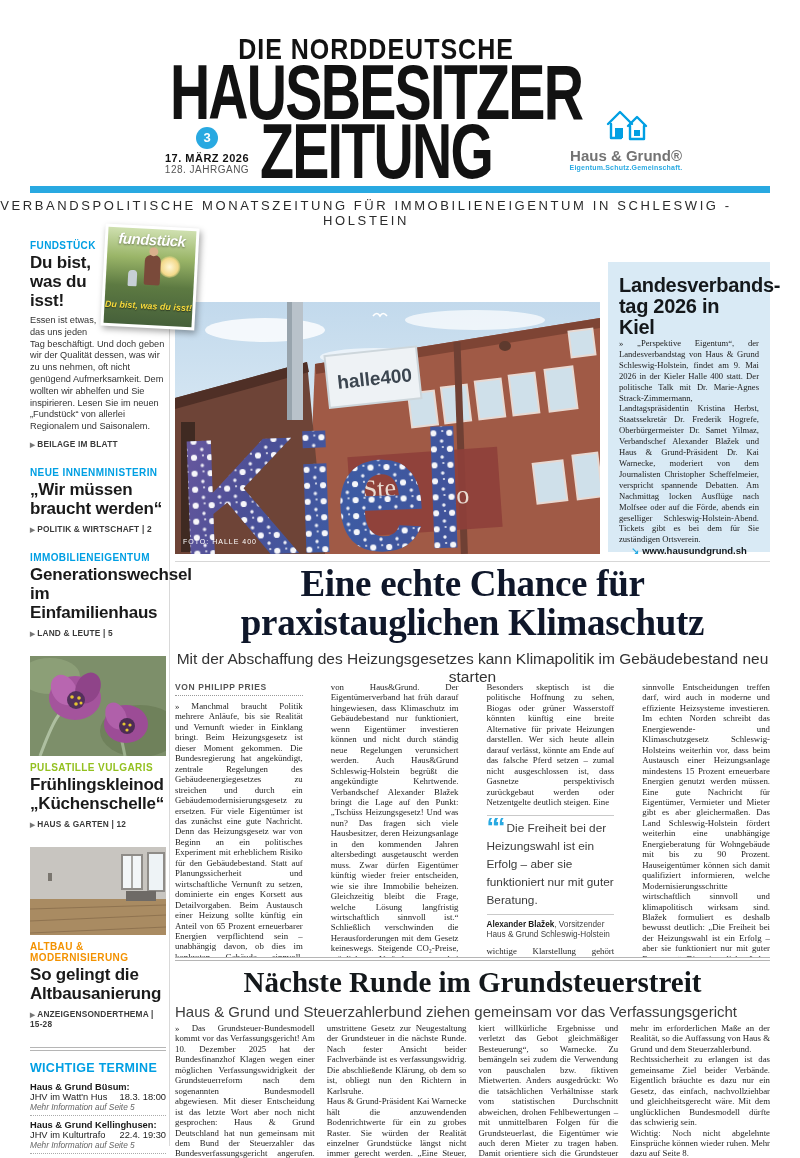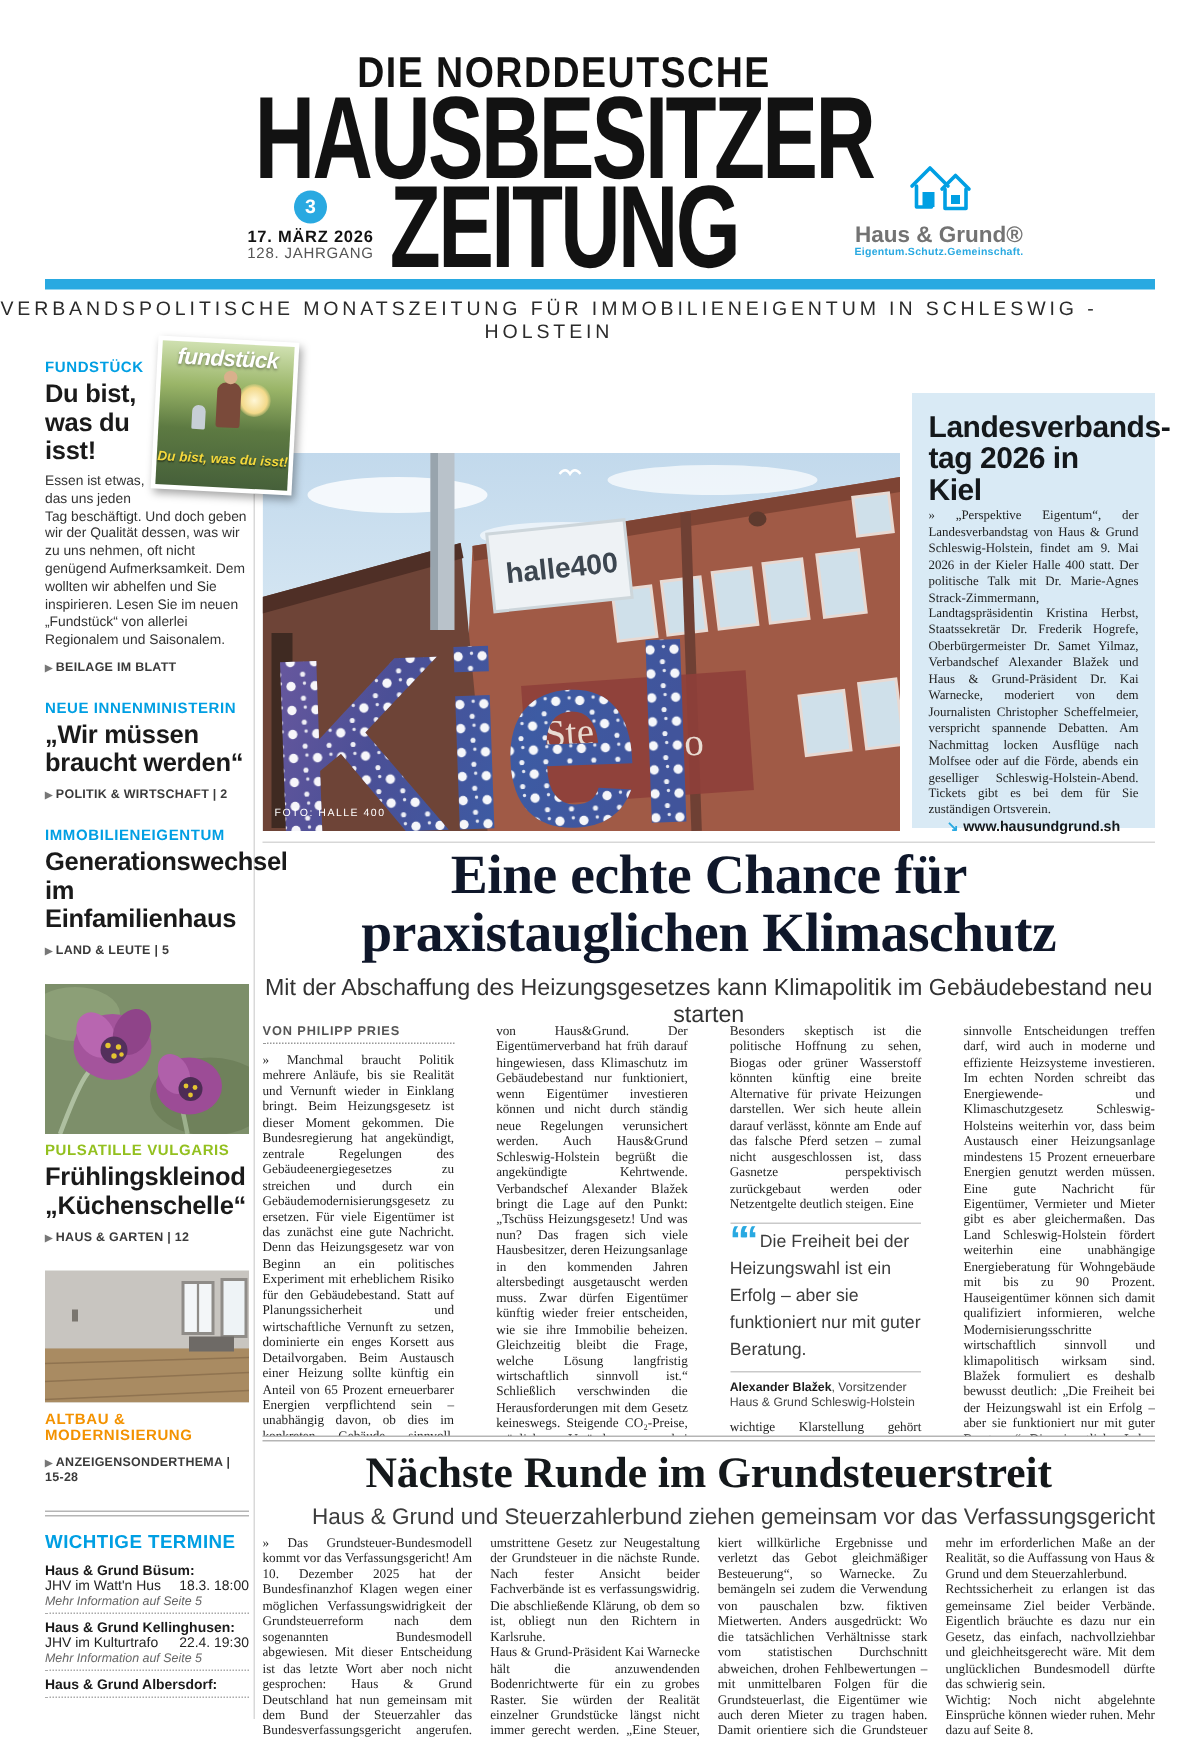--- a/index.html
+++ b/index.html
@@ -115,21 +115,21 @@
   .pq-text{ font-size:11.8px; line-height:14.6px; color:#3c3c3c; display:inline; }
   .pq-rule{ border-bottom:1px solid #c9c9c9; margin:6px 0 5px; }
   .pq-author{ font-size:8.2px; color:#444; line-height:10px; }
   .pq-author .nm{ font-weight:bold; color:#1a1a1a; }
 
   
   .rule-double{ position:absolute; left:175px; top:957px; width:595px; height:4px;
     border-top:1px solid #b5b5b5; border-bottom:1px solid #b5b5b5; }
   .bottom-hl{ position:absolute; left:175px; top:966px; width:595px; text-align:center;
     font-family:"Liberation Serif",serif; font-weight:bold; font-size:29px; color:#14181b; }
-  .bottom-sub{ position:absolute; left:175px; top:1003px; width:595px; text-align:right;
+  .bottom-sub{ position:absolute; left:175px; top:1003px; width:595px; text-align:left;
     font-size:15px; color:#3d3d3d; }
   .bottom-cols{ position:absolute; left:175px; top:1023px; width:595px; height:135px;
     display:flex; gap:12px; overflow:hidden; }
 </style>
 </head>
 <body>
 
 <div id="page">
 
   <div>
@@ -225,20 +225,21 @@
         <rect x="0" y="52" width="136" height="36" fill="#a98b62"></rect>
         <line x1="0" y1="62" x2="136" y2="58" stroke="#8f7350" stroke-width="1"></line>
         <line x1="0" y1="74" x2="136" y2="68" stroke="#8f7350" stroke-width="1"></line>
         <line x1="0" y1="86" x2="136" y2="80" stroke="#8f7350" stroke-width="1"></line>
         <rect x="96" y="44" width="30" height="10" fill="#6e6a66"></rect>
         <rect x="18" y="26" width="4" height="8" fill="#7a766f"></rect>
       </svg>
     </span>
     <div class="teaser">
       <div class="kicker orange">ALTBAU &amp; MODERNISIERUNG</div>
+      <div class="teaser-hl">So gelingt die Alt­bausanierung</div>
       <div class="teaser-link"><span class="arr">▶</span><span>ANZEIGENSONDERTHEMA | 15-28</span></div>
     </div>
 
     <div class="divider"></div>
 
     <div>
       <div class="side-sec-title">WICHTIGE TERMINE</div>
 
       <div class="termin">
         <div class="org">Haus &amp; Grund Büsum:</div>

